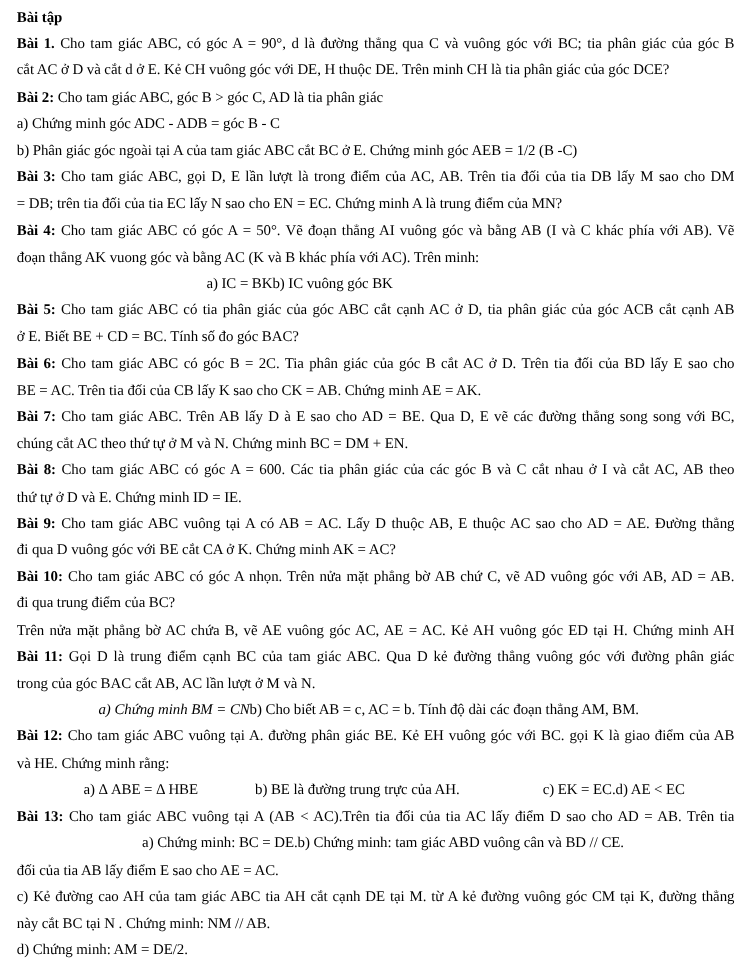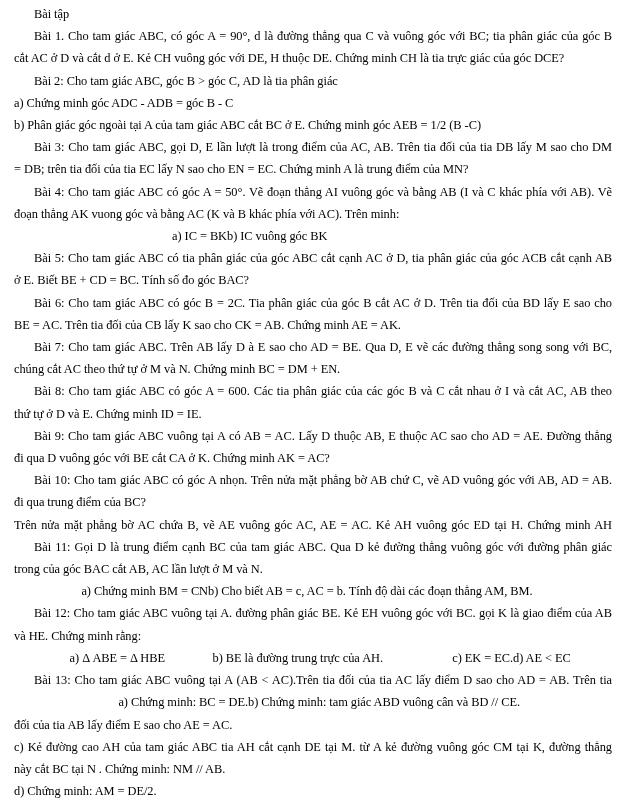--- a/index.html
+++ b/index.html
@@ -15,40 +15,40 @@
     font-size: 12.4px;
     letter-spacing: -0.05px;
   }
   .line {
     margin: 0;
     line-height: 22.2px;
     white-space: normal;
     overflow: hidden;
   }
   .j { text-align: justify; text-align-last: justify; }
-  strong { font-weight: normal; margin-left: 20px; }
+  strong { font-weight: bold; }
   .cell { display: inline-block; vertical-align: top; text-align: right; }
   
   [data-row="b4-opts"]  .cell:nth-child(1) { width: 213px; }
-  [data-row="b11-opts"] .cell:nth-child(1) { width: 194px; }
+  [data-row="b11-opts"] .cell:nth-child(1) { width: 194px; font-style: italic; }
   [data-row="b12-opts"] .cell:nth-child(1) { width: 151px; }
   [data-row="b12-opts"] .cell:nth-child(2) { width: 218px; }
   [data-row="b12-opts"] .cell:nth-child(3) { width: 130px; }
   [data-row="b13-opts"] .cell:nth-child(1) { width: 234px; }
 </style>
 </head>
 <body>
 
 <div class="doc">
   <div class="line">
     <strong>Bài tập</strong>
   </div>
   <div>
       <div class="line j" data-row="b1-l1"><strong>Bài 1.</strong><span> Cho tam giác ABC, có góc A = 90°, d là đường thẳng qua C và vuông góc với BC; tia phân giác của góc B</span></div>
-      <div class="line" data-row="b1-l2"><span>cắt AC ở D và cắt d ở E. Kẻ CH vuông góc với DE, H thuộc DE. Chứng minh CH là tia trực giác của góc DCE?</span></div>
+      <div class="line" data-row="b1-l2"><span>cắt AC ở D và cắt d ở E. Kẻ CH vuông góc với DE, H thuộc DE. Trên minh CH là tia phân giác của góc DCE?</span></div>
       <div class="line" data-row="b2-l1"><strong>Bài 2:</strong><span> Cho tam giác ABC, góc B &gt; góc C, AD là tia phân giác</span></div>
       <div class="line" data-row="b2-a"><span>a) Chứng minh góc ADC - ADB = góc B - C</span></div>
       <div class="line" data-row="b2-b"><span>b) Phân giác góc ngoài tại A của tam giác ABC cắt BC ở E. Chứng minh góc AEB = 1/2 (B -C)</span></div>
       <div class="line j" data-row="b3-l1"><strong>Bài 3:</strong><span> Cho tam giác ABC, gọi D, E lần lượt là trong điểm của AC, AB. Trên tia đối của tia DB lấy M sao cho DM</span></div>
       <div class="line" data-row="b3-l2"><span>= DB; trên tia đối của tia EC lấy N sao cho EN = EC. Chứng minh A là trung điểm của MN?</span></div>
       <div class="line j" data-row="b4-l1"><strong>Bài 4:</strong><span> Cho tam giác ABC có góc A = 50°. Vẽ đoạn thẳng AI vuông góc và bằng AB (I và C khác phía với AB). Vẽ</span></div>
       <div class="line" data-row="b4-l2"><span>đoạn thẳng AK vuong góc và bằng AC (K và B khác phía với AC). Trên minh:</span></div>
       <div class="line" data-row="b4-opts"><span class="cell">a) IC = BK</span><span class="cell">b) IC vuông góc BK</span></div>
       <div class="line j" data-row="b5-l1"><strong>Bài 5:</strong><span> Cho tam giác ABC có tia phân giác của góc ABC cắt cạnh AC ở D, tia phân giác của góc ACB cắt cạnh AB</span></div>
       <div class="line" data-row="b5-l2"><span>ở E. Biết BE + CD = BC. Tính số đo góc BAC?</span></div>

